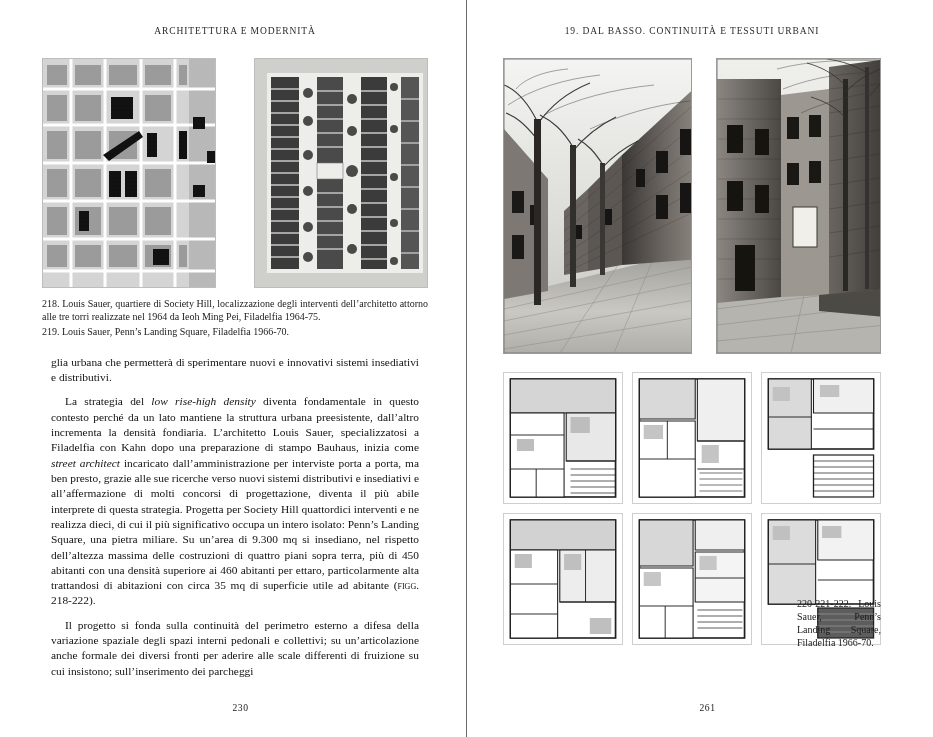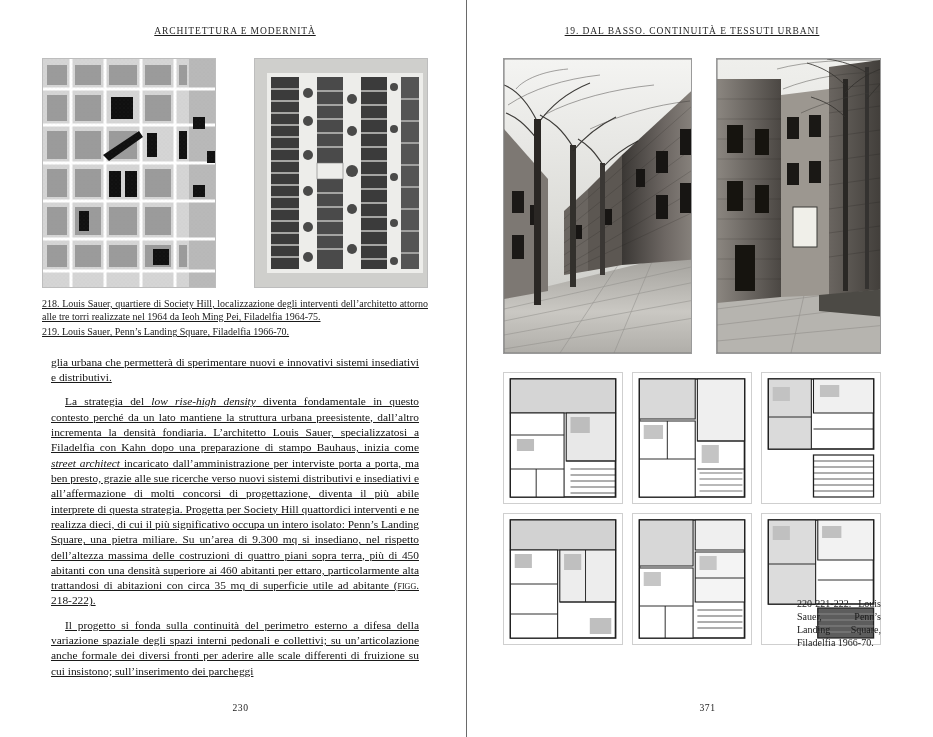--- a/index.html
+++ b/index.html
@@ -12,21 +12,20 @@
     height: 737px;
     font-family: "Liberation Serif", serif;
     color: #1a1a1a;
     overflow: hidden;
     position: relative;
   }
   .spread {
     position: absolute;
     inset: 0;
     display: flex;
-    text-decoration: underline;
   }
   .page {
     position: relative;
     box-sizing: border-box;
   }
   .page-left {
     width: 466px;
     height: 737px;
     padding: 26px 38px 0 42px;
   }
@@ -661,16 +660,16 @@
           <g fill="#c0c0c0">
             <rect x="10" y="12" width="16" height="14"></rect>
             <rect x="56" y="12" width="18" height="12"></rect>
           </g>
         </svg>
       </div>
     </div>
 
     <div class="caption-right">220-221-222. Louis Sauer, Penn’s Landing Square, Filadelfia 1966-70.</div>
 
-    <div class="folio">371</div>
+    <div class="folio">261</div>
   </div>
 
 </div>
 
 </body></html>

